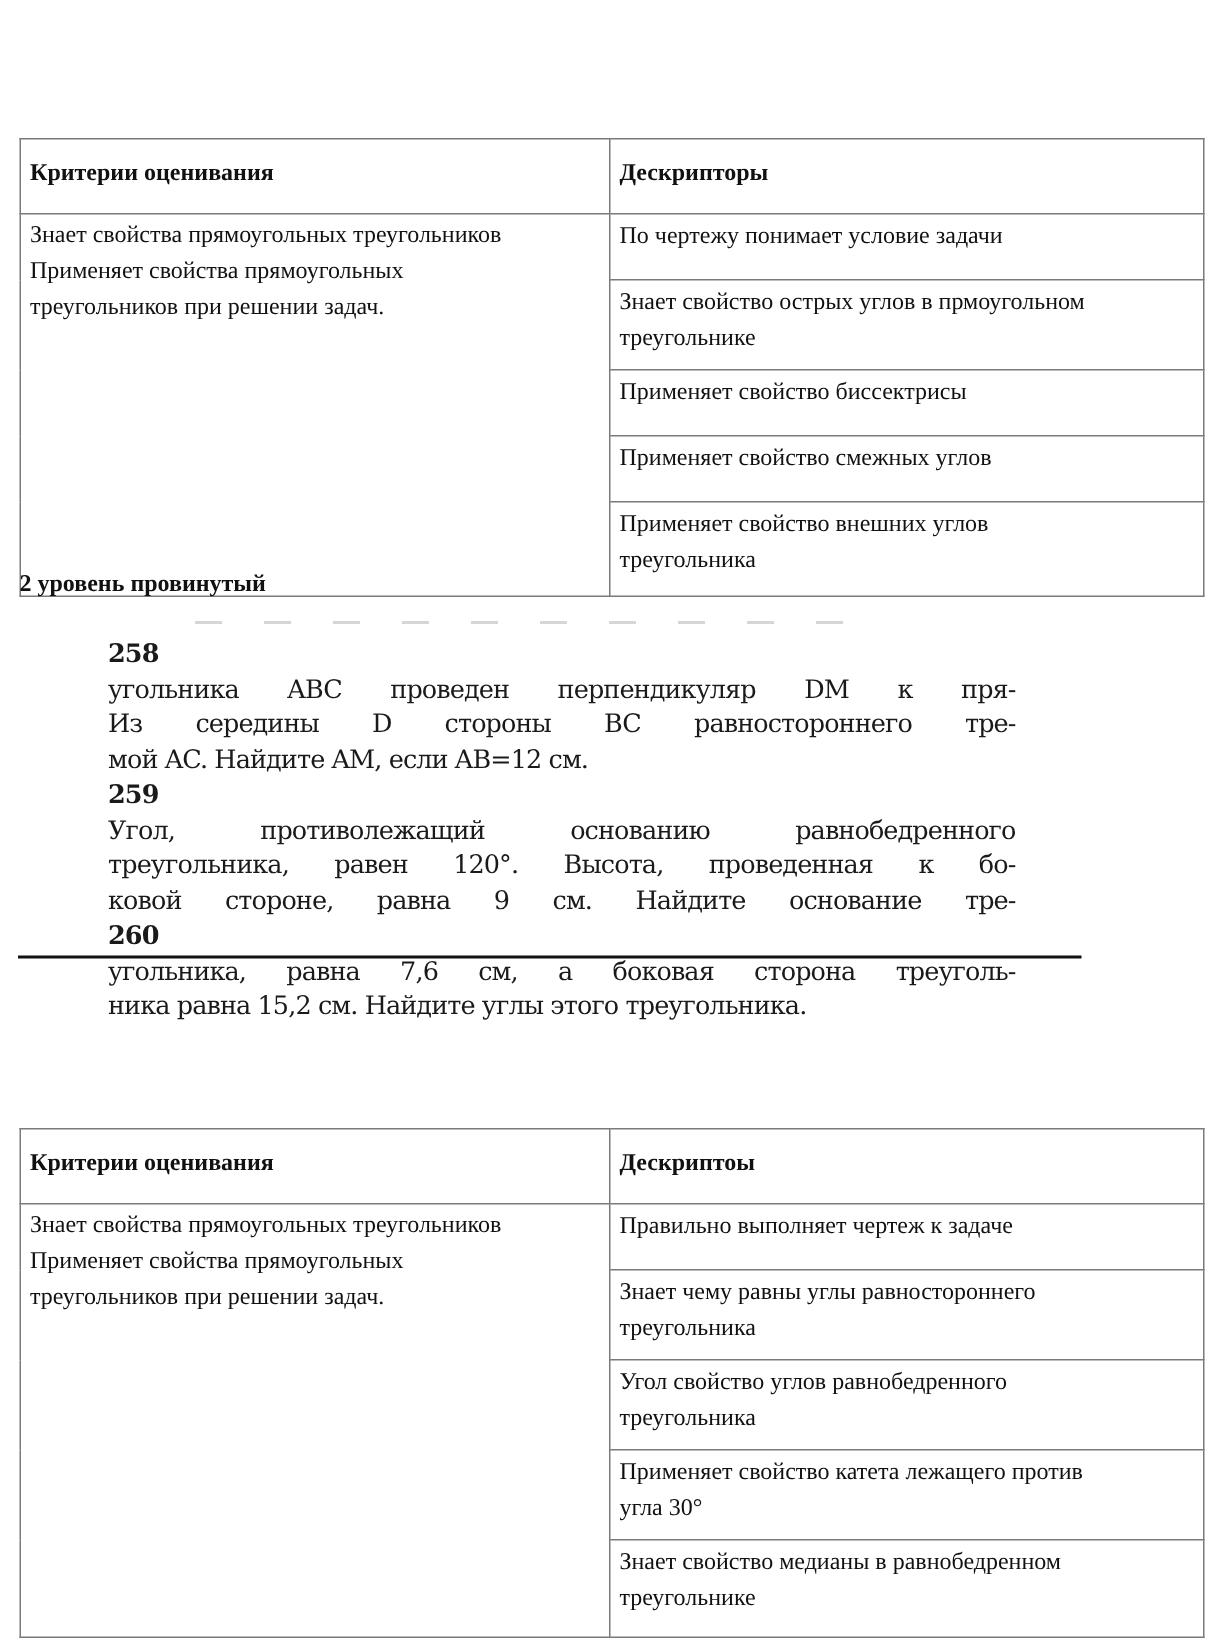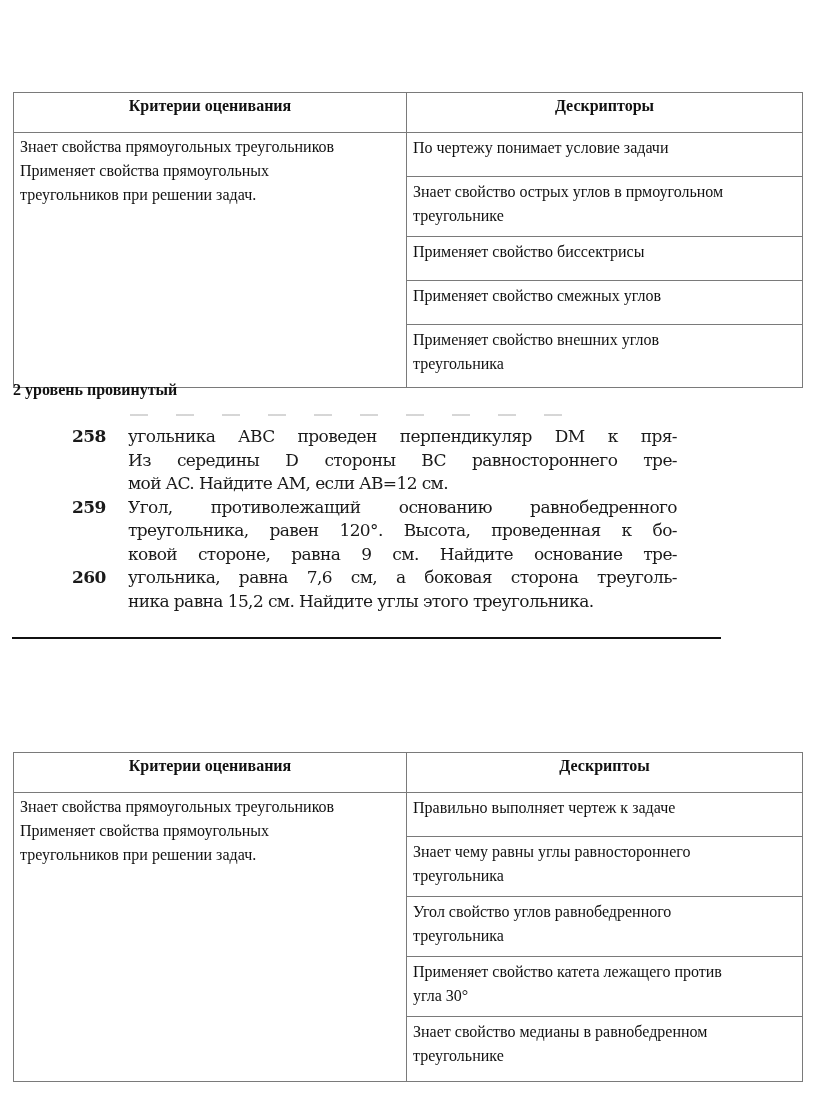--- a/index.html
+++ b/index.html
@@ -10,21 +10,21 @@
   .crit-table {
     position: absolute; left: 13px; width: 789px;
     border-collapse: collapse; table-layout: fixed;
     font-family: "Liberation Serif", serif; font-size: 16px; line-height: 24px;
   }
   .crit-table td, .crit-table th {
     border: 1.5px solid #7a7a7a; vertical-align: top; padding: 0 6px;
     text-align: left; font-weight: normal;
   }
   .crit-table th {
-    font-weight: bold; text-align: center; height: 38px; padding-top: 1px;
+    font-weight: bold; text-align: left; height: 38px; padding-top: 11px;
   }
   .crit-table col.c1 { width: 393px; }
   .crit-table col.c2 { width: 396px; }
   .crit-table td.left-cell { padding-top: 2px; }
   .crit-table td.desc { height: 40px; padding-top: 3px; }
   .crit-table td.desc.tall { height: 56px; padding-top: 3px; }
   .crit-table .line { display: block; }
 
   #table1 { top: 92px; }
   #table2 { top: 752px; }
@@ -34,21 +34,21 @@
   .level-label {
     position: absolute; left: 13px; top: 381px;
     font-family: "Liberation Serif", serif; font-weight: bold; font-size: 16px;
   }
 
   .problems {
     position: absolute; left: 72px; top: 425px; width: 605px;
     font-family: "DejaVu Serif", serif; font-size: 17px; line-height: 23.5px;
     color: #1a1a1a; letter-spacing: -0.6px;
   }
-  .problem { display: flex; }
+  .problem { display: flex; flex-direction: column; }
   .problem .num { width: 56px; flex: none; font-weight: bold; }
   .problem .txt { flex: 1; text-align: justify; }
   .problem .txt .l { display: block; text-align-last: justify; }
   .problem .txt .l.end { text-align-last: left; }
   .faint-top {
     position: absolute; left: 130px; top: 414px; width: 440px; height: 2px;
     background: repeating-linear-gradient(90deg, #bbb 0 18px, transparent 18px 46px);
     opacity: 0.6;
   }
   .rule {

